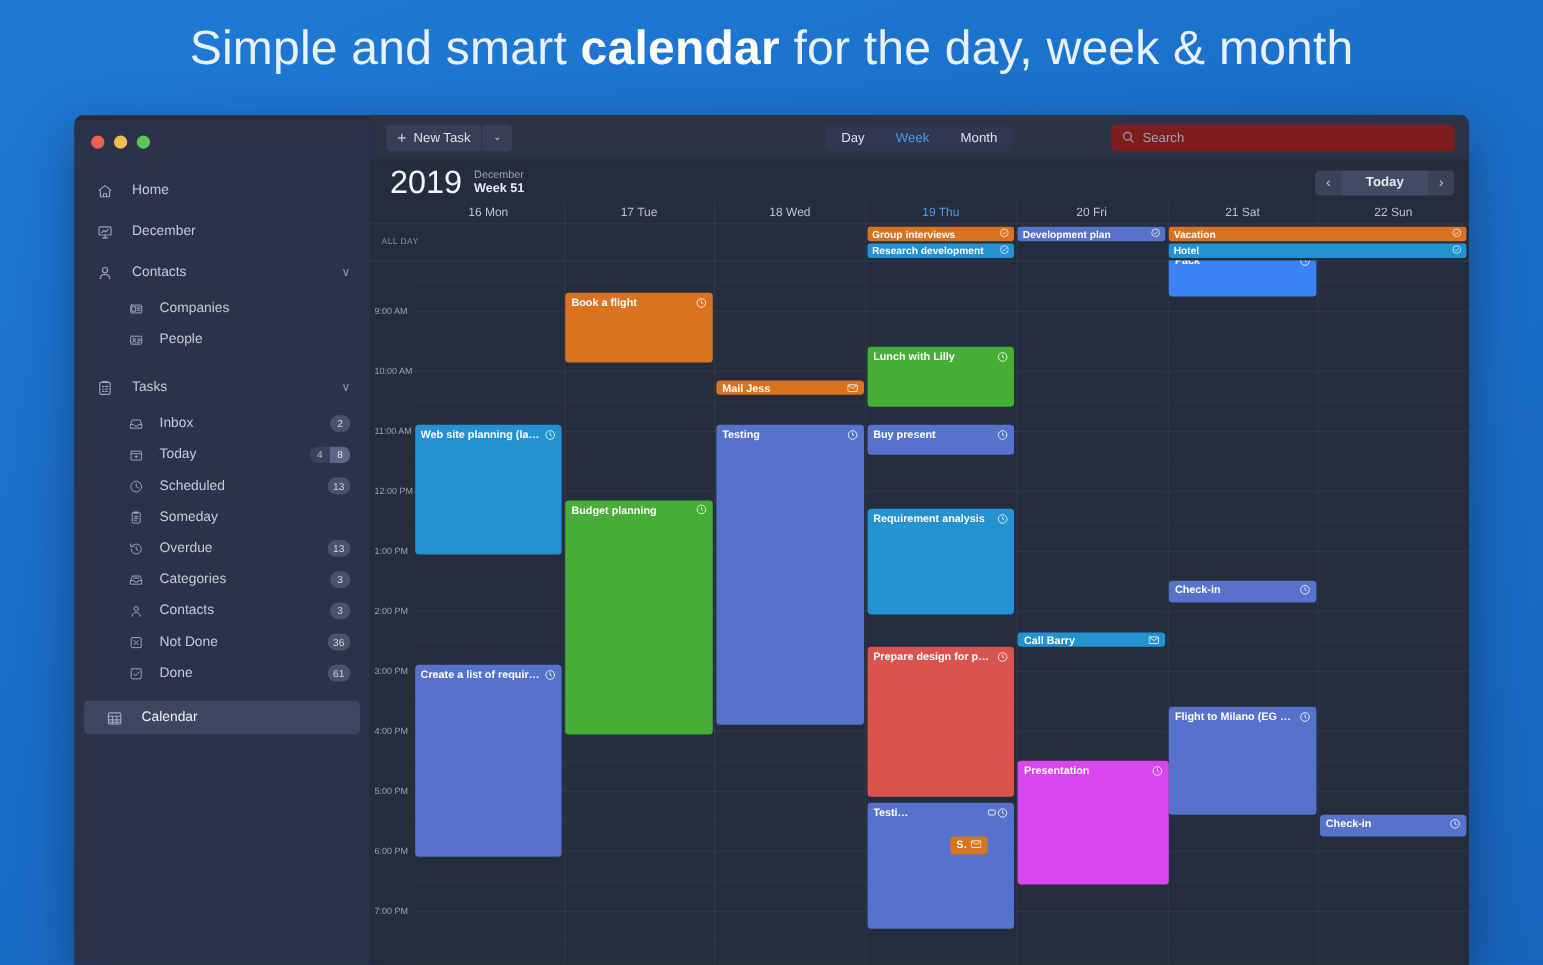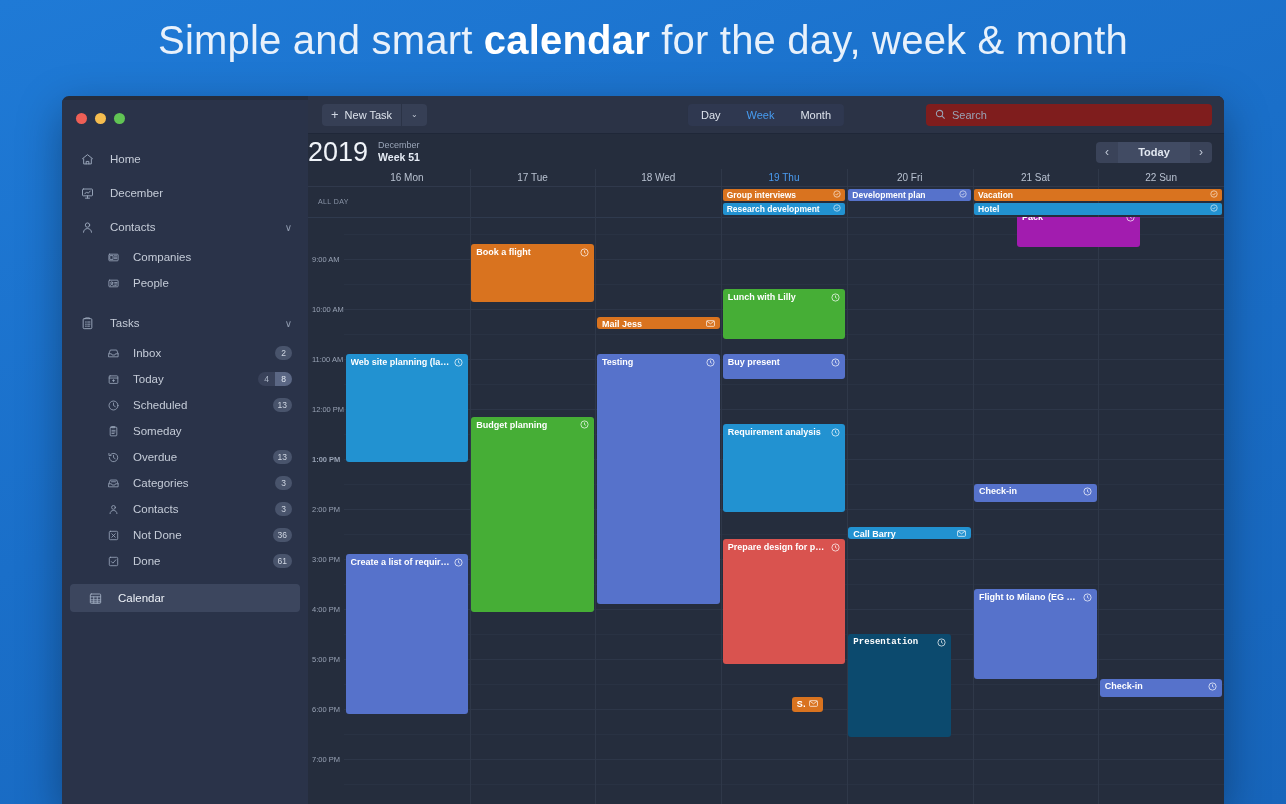--- a/index.html
+++ b/index.html
@@ -175,20 +175,21 @@
   .search .mag { margin: 0 6px 0 9px; display:flex; }
 
   
   .titlebar {
     position: relative;
     height: 36px;
     background: #252d3d;
     display: flex; align-items: center;
   }
   .year {
+    margin-left: 17px;
     color: #f0f4f9;
     font-size: 27px;
     font-weight: 300;
     line-height: 1;
   }
   .wkwrap { margin-left: 10px; line-height: 1.2; }
   .month { color: #9aa5b8; font-size: 9px; }
   .week { color: #e6ecf5; font-size: 10.5px; font-weight: 700; }
 
   .navgrp {
@@ -583,21 +584,21 @@
                   <path d="M5.2 8.2l2 2 3.6-4.2"></path>
                 </svg></span>
             </div>
           </div>
         <div class="grid" id="grid">
           <div class="gutter" id="gutter">
               <div class="tlabel" style="top: 42px;">9:00 AM</div>
               <div class="tlabel" style="top: 92px;">10:00 AM</div>
               <div class="tlabel" style="top: 142px;">11:00 AM</div>
               <div class="tlabel" style="top: 192px; text-align: center;">12:00 PM</div>
-              <div class="tlabel" style="top: 242px; font-weight: bold;">1:00 PM</div>
+              <div class="tlabel" style="top: 242px;">1:00 PM</div>
               <div class="tlabel" style="top: 292px;">2:00 PM</div>
               <div class="tlabel" style="top: 342px;">3:00 PM</div>
               <div class="tlabel" style="top: 392px;">4:00 PM</div>
               <div class="tlabel" style="top: 442px;">5:00 PM</div>
               <div class="tlabel" style="top: 492px;">6:00 PM</div>
               <div class="tlabel" style="top: 542px;">7:00 PM</div>
             </div>
         <div class="hline half" style="top: 17px;"></div>
             <div class="hline" style="top: 42px;"></div>
             <div class="hline half" style="top: 67px;"></div>
@@ -620,21 +621,21 @@
             <div class="hline" style="top: 492px;"></div>
             <div class="hline half" style="top: 517px;"></div>
             <div class="hline" style="top: 542px;"></div>
             <div class="hline half" style="top: 567px;"></div>
             <div class="vline" style="left: 161.714px;"></div>
             <div class="vline" style="left: 287.429px;"></div>
             <div class="vline" style="left: 413.143px;"></div>
             <div class="vline" style="left: 538.857px;"></div>
             <div class="vline" style="left: 664.571px;"></div>
             <div class="vline" style="left: 790.286px;"></div>
-            <div class="ev" style="background: #a21caf; left: 666.071px; width: 122.714px; top: -8px; height: 37.5px; margin-left: 43px;">
+            <div class="ev" style="background: #3b82f6; left: 666.071px; width: 122.714px; top: -8px; height: 37.5px;">
               <div class="hdr">
                 <span class="title">Pack</span>
                 <span class="mk">
                   <svg width="9" height="9" viewBox="0 0 16 16" fill="none" stroke="#fff" stroke-width="1.4">
                     <circle cx="8" cy="8" r="6.4"></circle>
                     <path d="M8 4.4V8l2.4 1.5"></path>
                   </svg>
                 </span>
               </div>
             </div>
@@ -774,27 +775,39 @@
               <div class="hdr">
                 <span class="title">Flight to Milano (EG 224)</span>
                 <span class="mk">
                   <svg width="9" height="9" viewBox="0 0 16 16" fill="none" stroke="#fff" stroke-width="1.4">
                     <circle cx="8" cy="8" r="6.4"></circle>
                     <path d="M8 4.4V8l2.4 1.5"></path>
                   </svg>
                 </span>
               </div>
             </div>
-            <div class="ev" style="background: #0c4a6e; left: 540.357px; width: 103px; top: 417px; height: 102.5px; font-family: Liberation Mono, monospace;">
+            <div class="ev" style="background: #d946ef; left: 540.357px; width: 126px; top: 417px; height: 102.5px;">
               <div class="hdr">
                 <span class="title">Presentation</span>
                 <span class="mk">
                   <svg width="9" height="9" viewBox="0 0 16 16" fill="none" stroke="#fff" stroke-width="1.4">
                     <circle cx="8" cy="8" r="6.4"></circle>
                     <path d="M8 4.4V8l2.4 1.5"></path>
+                  </svg>
+                </span>
+              </div>
+            </div>
+            <div class="ev" style="background: rgb(86, 114, 203); left: 414.643px; width: 122.714px; top: 452px; height: 105px;">
+              <div class="hdr">
+                <span class="title">Testi…</span>
+                <span class="mk">
+                  <svg width="17" height="9" viewBox="0 0 30 16" fill="none" stroke="#fff" stroke-width="1.4">
+                    <rect x="1" y="3.6" width="10" height="7.4" rx="1.3"></rect>
+                    <circle cx="22" cy="8" r="6.2"></circle>
+                    <path d="M22 4.4V8l2.3 1.4"></path>
                   </svg>
                 </span>
               </div>
             </div>
             <div class="ev short" style="background: rgb(217, 115, 31); left: 483.786px; width: 31.5714px; top: 479.5px; height: 15px;">
               <div class="hdr">
                 <span class="title">Skype…</span>
                 <span class="mk">
                   <svg width="9" height="7" viewBox="0 0 16 12" fill="none" stroke="#fff" stroke-width="1.4">
                     <rect x="1" y="1" width="14" height="10" rx="1.3"></rect>

